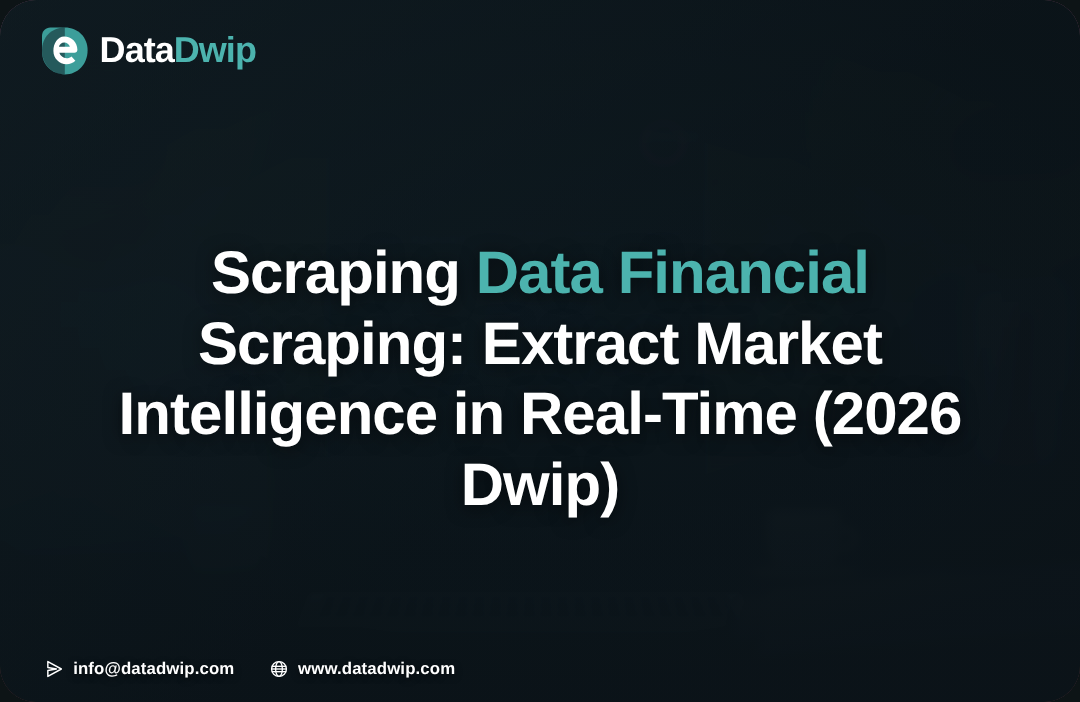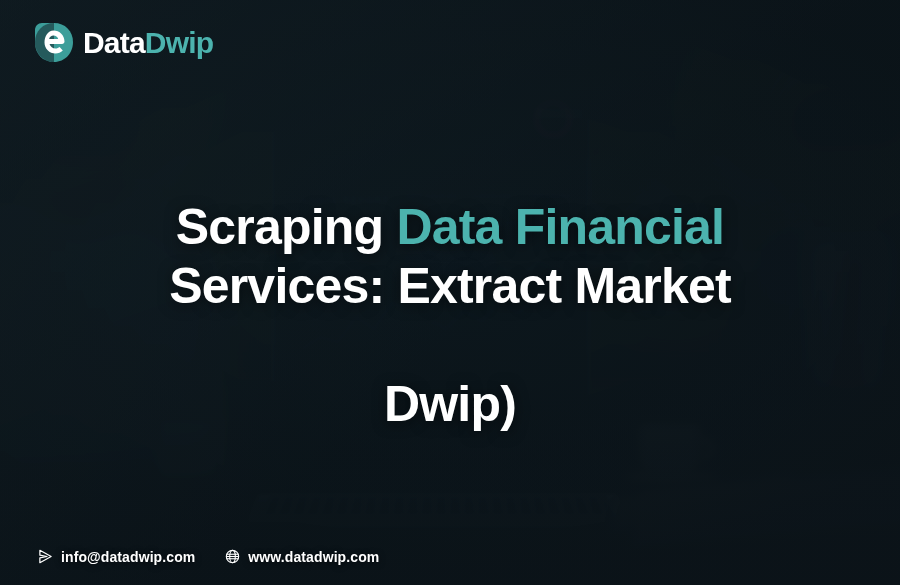--- a/index.html
+++ b/index.html
@@ -8,20 +8,21 @@
     background:#0d1416;
     font-family:"Liberation Sans", sans-serif;
     overflow:hidden;
   }
 
   #banner {
     position:relative;
     width:900px; height:585px;
     overflow:hidden;
     background:#701a75;
+    border-radius:30px;
   }
 
   
   .photo { position:absolute; inset:0; overflow:hidden; }
 
   
   .bg-room {
     position:absolute; inset:-40px;
     background:
       linear-gradient(180deg,#2a2e24 0%,#343524 22%,#3a3527 45%,#2e2b1f 68%,#23211a 100%);
@@ -292,21 +293,21 @@
     color:#ffffff;
     text-shadow:0 2px 14px rgba(0,0,0,.55);
   }
   .headline .accent { color:#4cb3ae; }
 
   .footer {
     position:absolute; left:38px; bottom:20px;
     display:flex; align-items:center; gap:30px;
   }
   .fitem {
-    display:flex; align-items:flex-start; gap:8px;
+    display:flex; align-items:flex-end; gap:8px;
     color:#ffffff; font-size:14px; font-weight:700;
     letter-spacing:.1px; white-space:nowrap;
     text-shadow:0 1px 6px rgba(0,0,0,.6);
   }
   .fitem svg { display:block; flex:none; }
 </style>
 </head>
 <body>
 
 <div id="banner">
@@ -429,22 +430,22 @@
                  C10.5 14.4 13.9 8.5 19.5 8.5 Z M19.5 13.5 C17.4 13.5 15.6 14.9 15.1 16.9
                  L24.2 16.9 C23.7 14.9 21.6 13.5 19.5 13.5 Z" fill="#ffffff"></path>
       </svg>
       <div class="logo-text">
         <span class="w">Data</span><span class="t">Dwip</span>
       </div>
     </div>
 
     <h1 class="headline">
       <span>Scraping </span><span class="accent">Data Financial</span><br>
-      <span>Services: Extract Market</span><br>
-      <br>
+      <span>Scraping: Extract Market</span><br>
+      <span>Intelligence in Real-Time (2026</span><br>
       <span>Dwip)</span>
     </h1>
 
     <div class="footer">
       <div class="fitem">
         <svg width="15" height="15" viewBox="0 0 16 16">
           <path d="M2 1.4 L14 8 L2 14.6 L2 9.4 L9.6 8 L2 6.6 Z" fill="none" stroke="#ffffff" stroke-width="1.3" stroke-linejoin="round"></path>
         </svg>
         <span>info@datadwip.com</span>
       </div>

